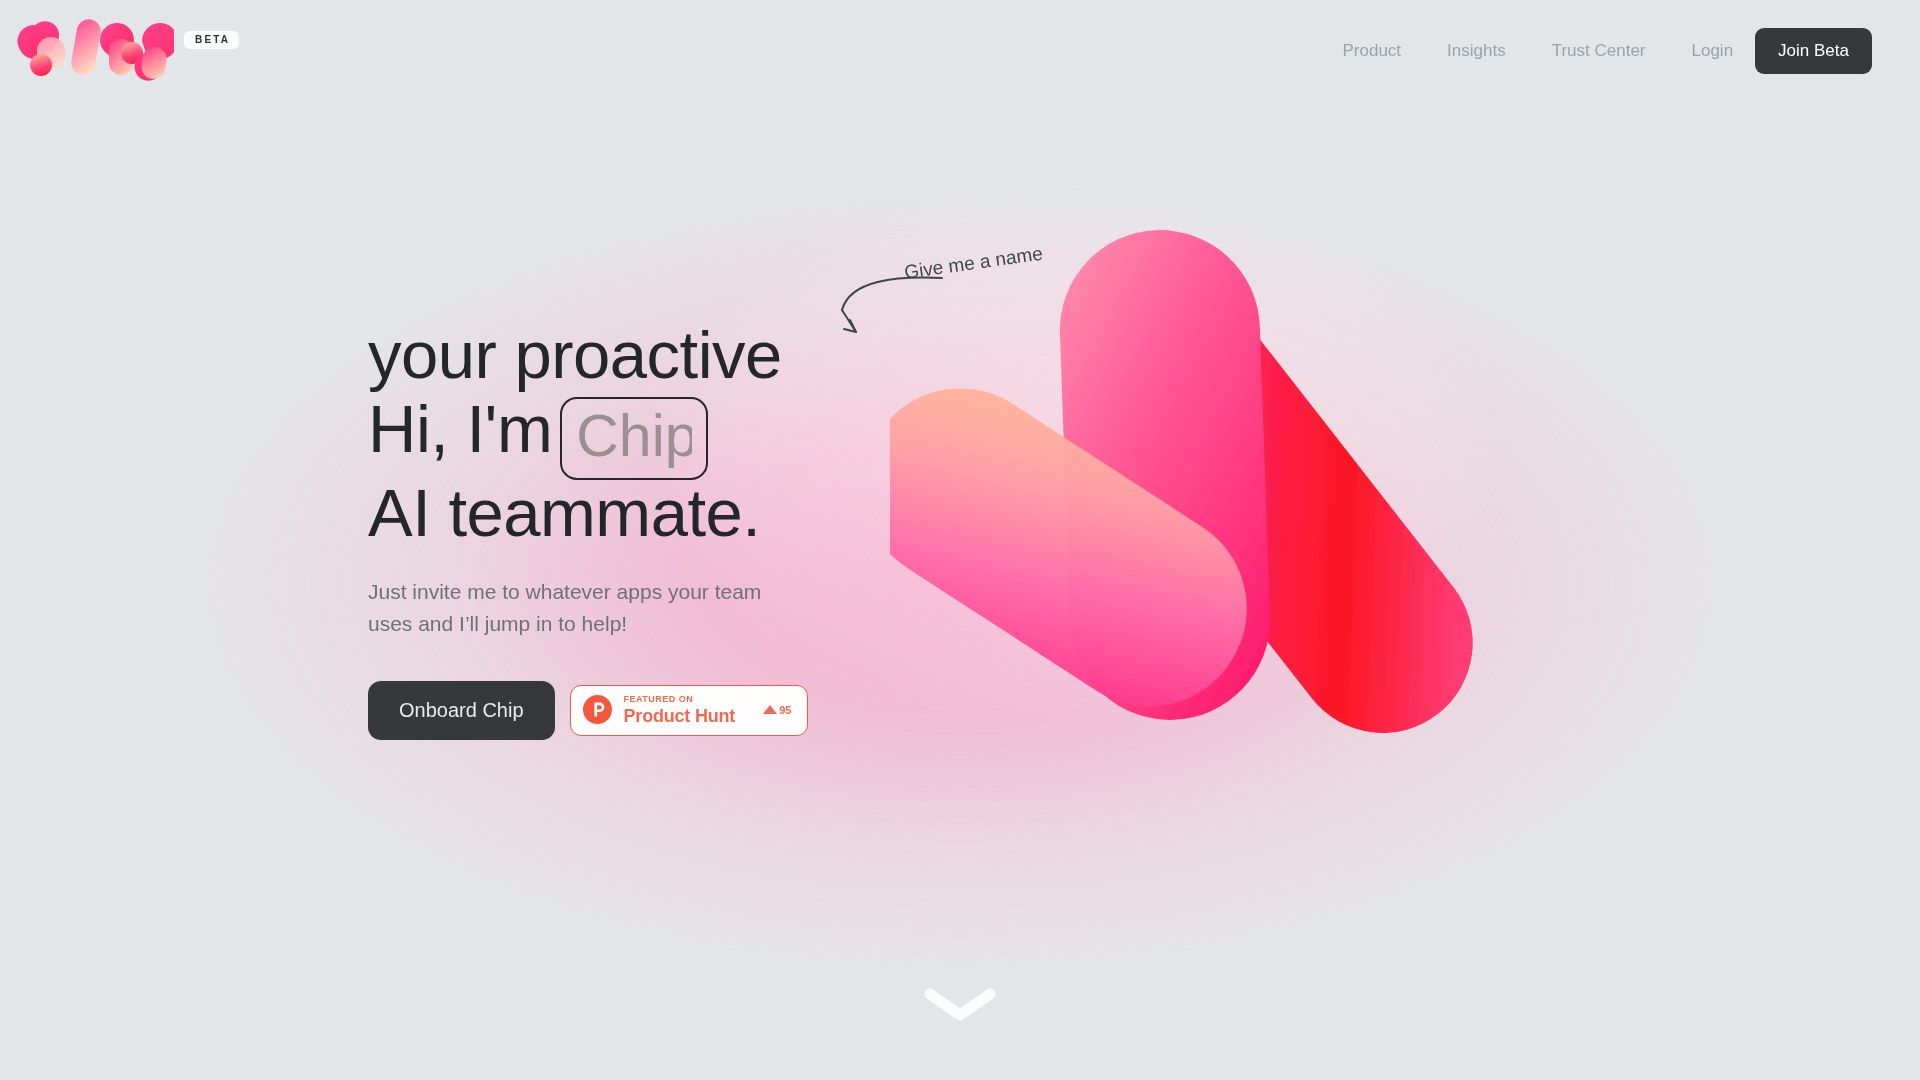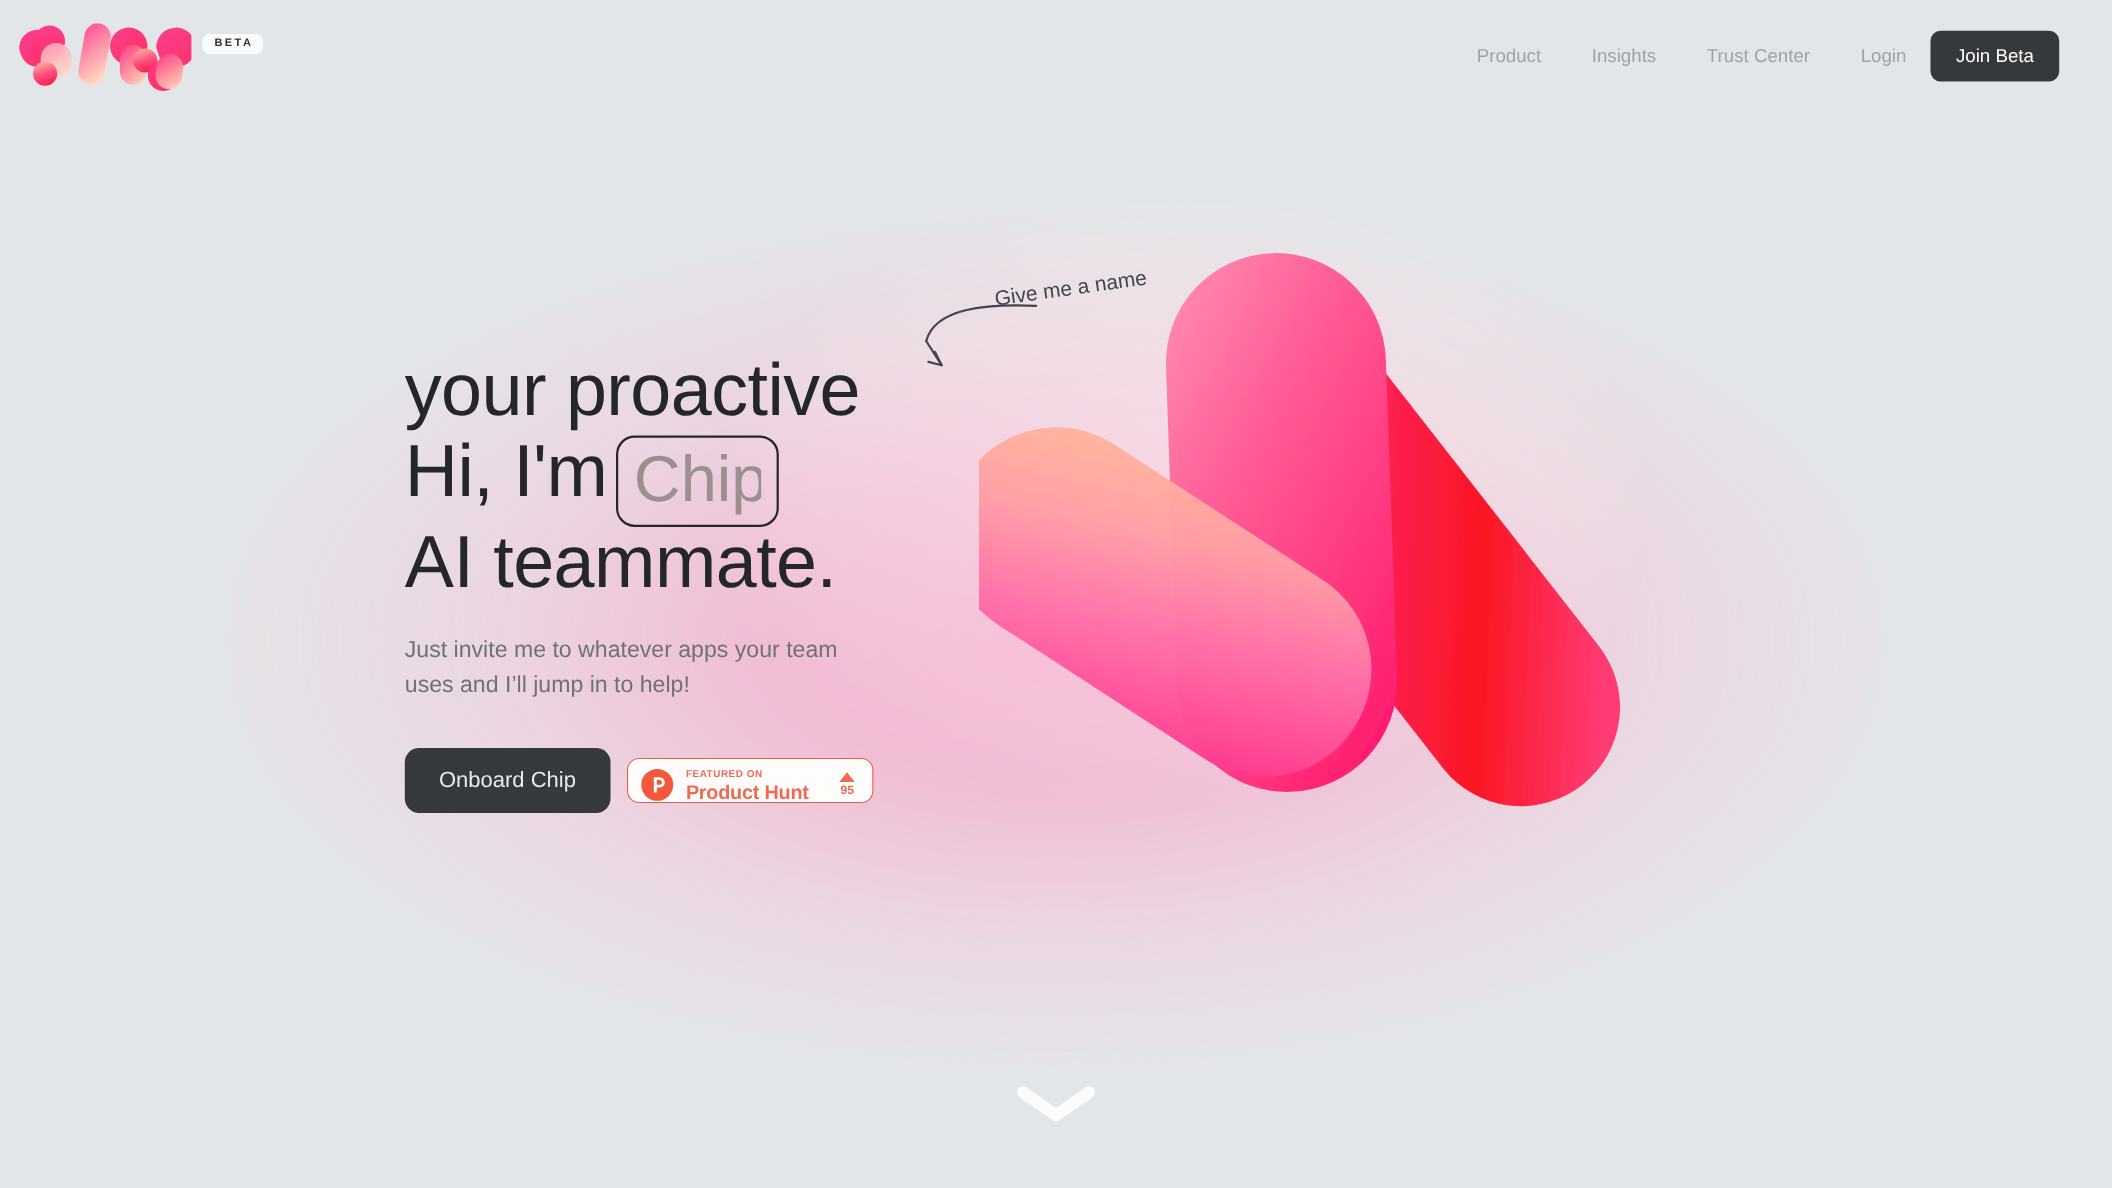--- a/index.html
+++ b/index.html
@@ -65,21 +65,21 @@
     height: 102px;
     display: flex;
     align-items: center;
     padding: 0 48px 0 14px;
     z-index: 40;
   }
 
   .brand {
     position: relative;
     display: flex;
-    align-items: flex-end;
+    align-items: flex-start;
     height: 80px;
   }
 
   .logo-mark { display: block; }
 
   .beta-badge {
     position: absolute;
     left: 170px;
     top: 20px;
     background: #fafbfc;
@@ -217,21 +217,21 @@
     white-space: nowrap;
   }
 
   
   .ph-badge {
     display: flex;
     align-items: center;
     background: #fffdfc;
     border: 1.5px solid #ea5f49;
     border-radius: 11px;
-    padding: 9px 16px 0 12px;
+    padding: 9px 16px 10px 12px;
     gap: 12px;
     cursor: pointer;
     text-decoration: none;
   }
 
   .ph-logo {
     width: 29px; height: 29px;
     border-radius: 50%;
     background: #f4573c;
     display: flex; align-items: center; justify-content: center;
@@ -248,21 +248,21 @@
     margin-bottom: 3px;
   }
   .ph-name {
     font-size: 18px;
     font-weight: bold;
     color: #ef6a52;
     letter-spacing: -0.2px;
   }
 
   .ph-votes {
-    display: flex; flex-direction: column;
+    display: flex; 
     align-items: center;
     margin-left: 16px;
     gap: 2px;
   }
   .ph-caret {
     width: 0; height: 0;
     border-left: 7px solid transparent;
     border-right: 7px solid transparent;
     border-bottom: 9px solid #ef6a52;
   }

